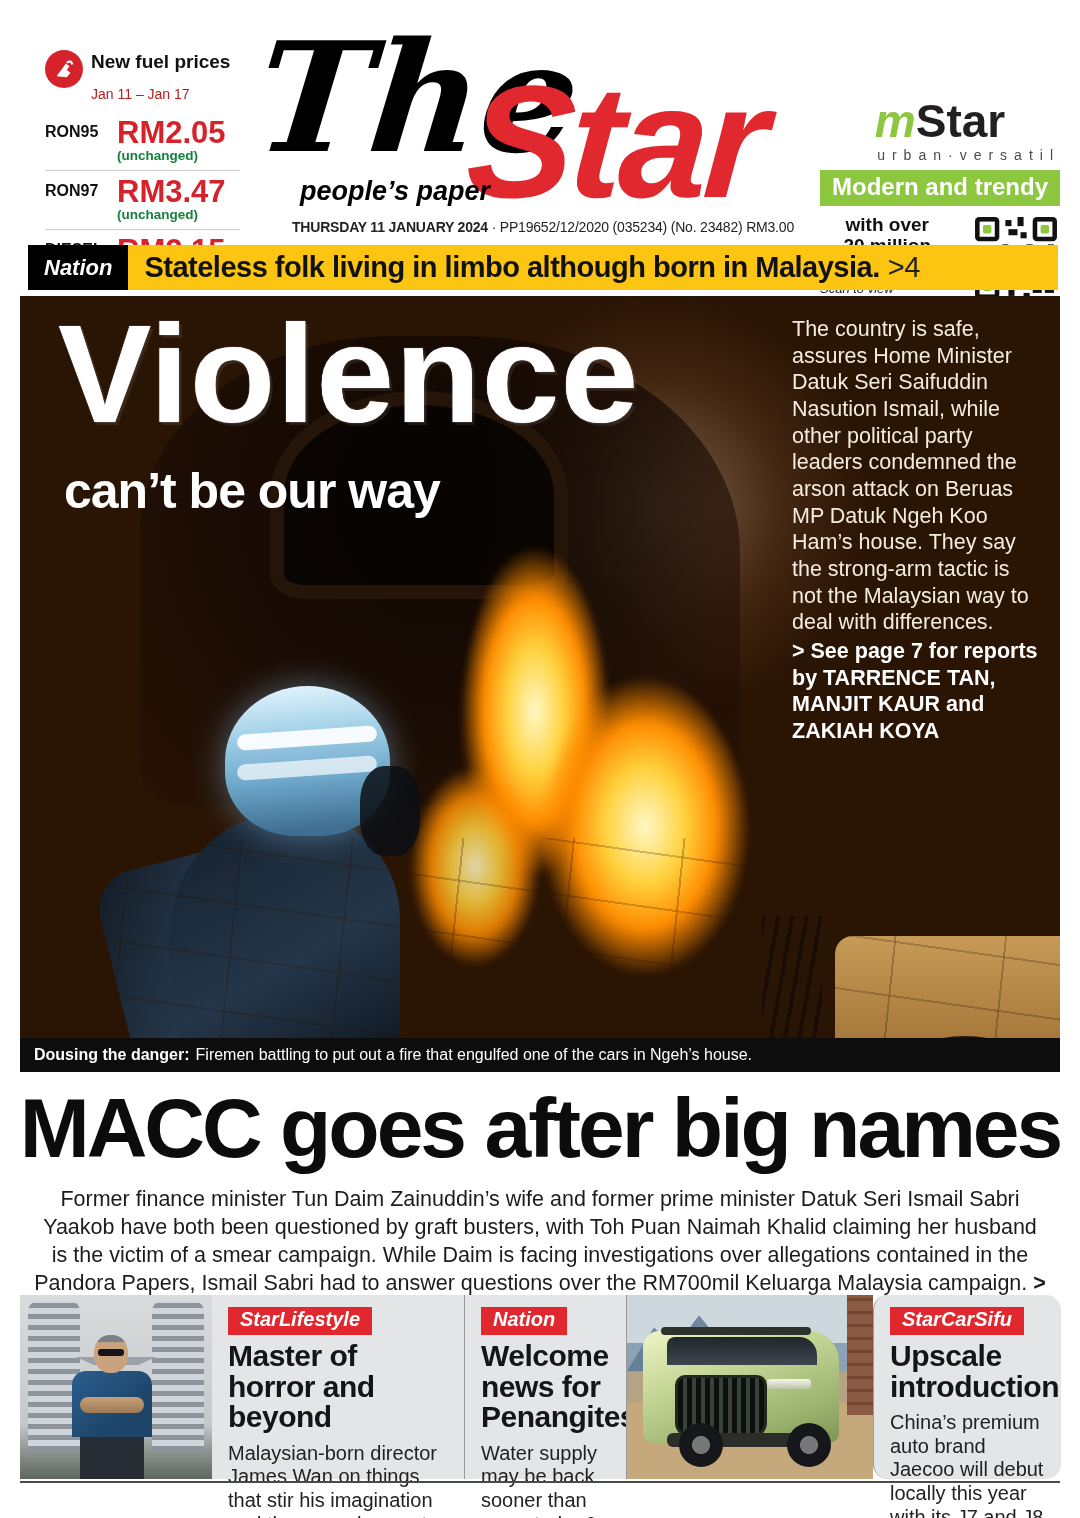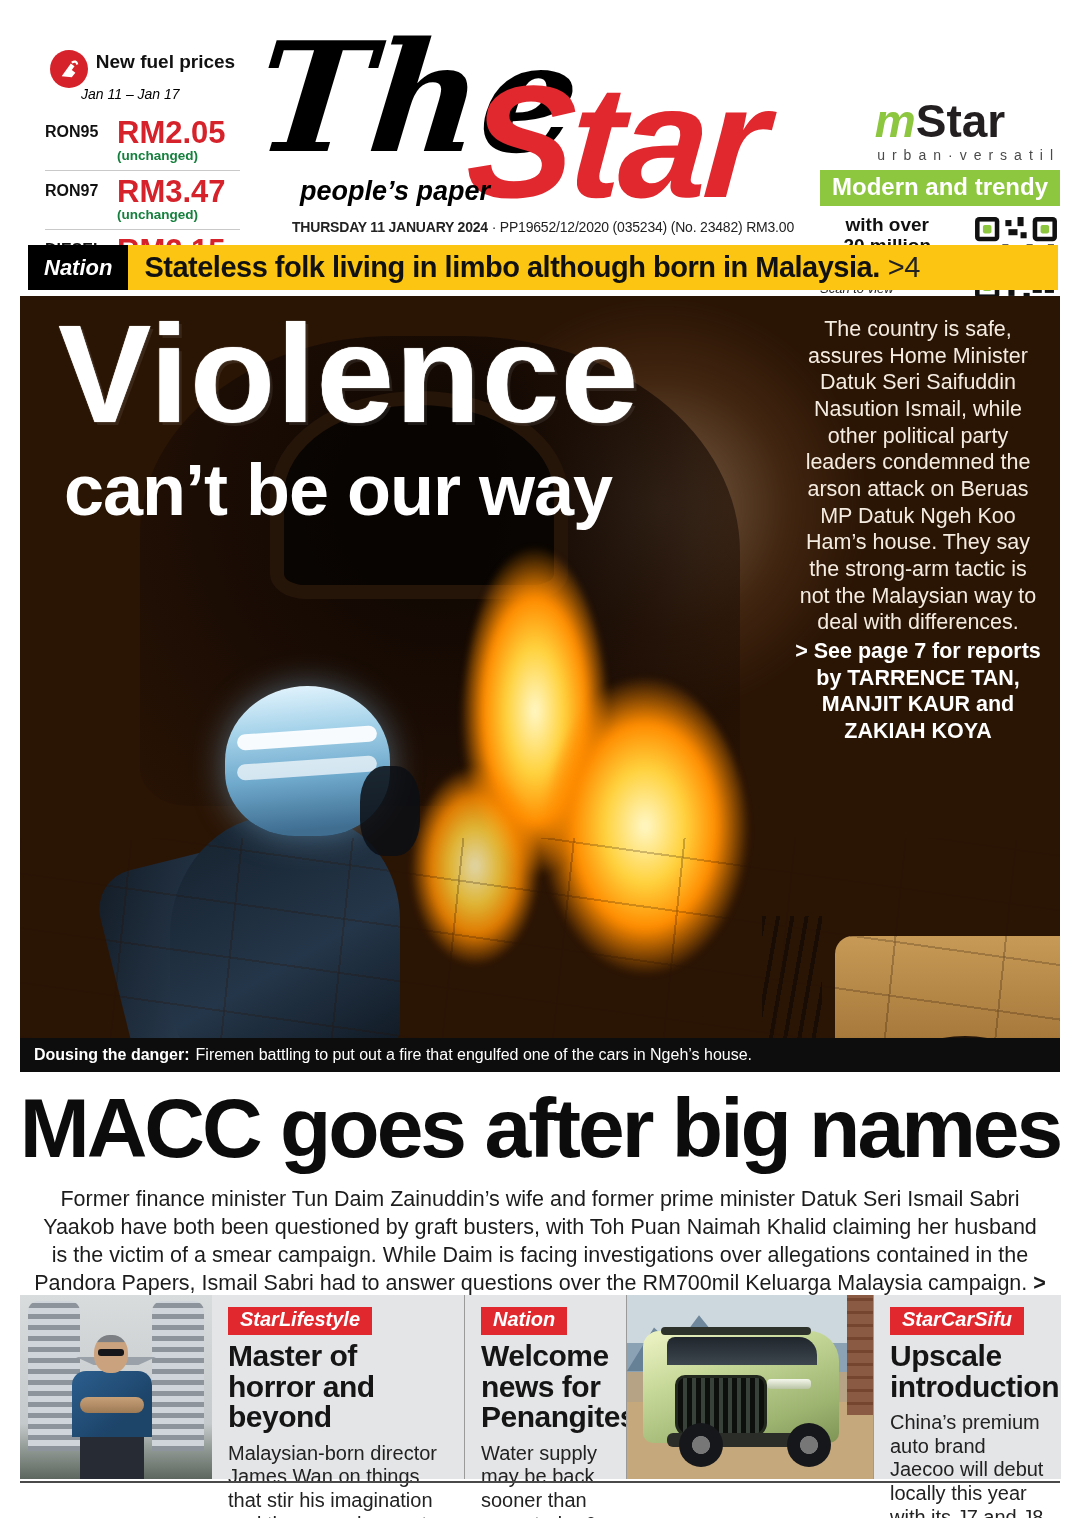--- a/index.html
+++ b/index.html
@@ -1,25 +1,25 @@
 <!DOCTYPE html>
 <html><head>
 <meta charset="utf-8">
 <style>
   html,body{margin:0;padding:0;background:#888;}
   .page{position:relative;width:1080px;height:1518px;background:#fff;margin:0 auto;
         font-family:"Liberation Sans",sans-serif;color:#111;overflow:hidden;}
 
   
   .fuel{position:absolute;left:45px;top:50px;width:195px;}
-  .fuel-head{display:flex;align-items:flex-start;justify-content:center;}
+  .fuel-head{display:flex;align-items:flex-start;}
   .fuel-icon{width:38px;height:38px;border-radius:50%;background:#d6222a;flex:0 0 38px;margin-right:8px;
              display:flex;align-items:center;justify-content:center;}
   .fuel-title{font-size:19px;font-weight:800;line-height:1.05;padding-top:2px;}
-  .fuel-dates{font-size:14px;font-style:italic;color:#000000;margin-left:36px;margin-top:-2px;}
+  .fuel-dates{font-size:14px;color:#b91c1c;margin-left:46px;margin-top:-2px;}
   .fuel-row{display:flex;align-items:flex-start;margin-top:7px;padding-top:5px;border-top:1px solid #c9c9c9;}
   .fuel-row.first{border-top:none;margin-top:10px;}
   .fuel-label{width:72px;font-size:16px;font-weight:700;padding-top:6px;}
   .fuel-price{font-size:31px;font-weight:800;color:#d6222a;line-height:1;}
   .fuel-status{font-size:13.5px;font-weight:700;color:#15803d;}
 
   
   .m-the{position:absolute;left:258px;top:22px;font-family:"DejaVu Serif",serif;font-style:italic;
          font-weight:700;font-size:152px;line-height:1;color:#000;transform:skewX(-6deg);}
   .m-star{position:absolute;left:468px;top:62px;font-size:160px;line-height:1;font-weight:800;
@@ -88,24 +88,24 @@
   .wheel{position:absolute;left:845px;top:775px;width:200px;height:200px;}
   .floor-tiles{position:absolute;left:0;bottom:34px;width:100%;height:200px;opacity:.5;
        background:
         repeating-linear-gradient(96deg, rgba(40,18,4,.5) 0 2px, transparent 2px 110px),
         repeating-linear-gradient(8deg, rgba(40,18,4,.45) 0 2px, transparent 2px 54px);}
   .smoke{position:absolute;left:430px;top:0;width:420px;height:420px;filter:blur(6px);opacity:.8;
        background:radial-gradient(closest-side, rgba(235,200,160,.55), rgba(160,110,70,.25) 60%, transparent);}
 
   .lead-h1{position:absolute;left:38px;top:8px;font-size:140px;font-weight:800;color:#fff;line-height:1;
            letter-spacing:1px;text-shadow:0 0 1px #fff, 3px 3px 0 rgba(255,255,255,.08);}
-  .lead-h2{position:absolute;left:44px;top:158px;font-size:72px;font-weight:800;color:#fff;line-height:1;
+  .lead-h2{position:absolute;left:44px;top:170px;font-size:50px;font-weight:800;color:#fff;line-height:1;
            letter-spacing:-1px;}
   .lead-stand{position:absolute;left:772px;top:20px;width:252px;font-size:21.5px;line-height:1.24;
-           color:#f5ece1;font-weight:500;text-align:center;}
+           color:#f5ece1;font-weight:500;}
   .lead-stand-bold{font-weight:800;color:#fff;margin-top:2px;}
   .caption{position:absolute;left:0;bottom:0;width:100%;height:34px;background:#0d0d0d;color:#fff;
            display:flex;align-items:center;font-size:16px;}
   .caption b{font-weight:800;margin:0 6px 0 14px;}
 
   
   .macc{position:absolute;left:0;top:1086px;width:1080px;text-align:center;}
   .macc-h{font-size:84px;font-weight:800;letter-spacing:-3px;color:#0c0c0c;line-height:1;}
   .macc-body{width:1012px;margin:16px auto 0;font-size:21.5px;line-height:1.3;color:#1c1c1c;}
   .macc-body b{font-weight:800;}
@@ -355,21 +355,21 @@
       <div class="suv"></div>
       <div class="suv-roofrail"></div>
       <div class="suv-glass"></div>
       <div class="suv-grille"></div>
       <div class="suv-light" style="left:140px;"></div>
       <div class="suv-bumper"></div>
       <div class="suv-wheel" style="left:52px;"></div>
       <div class="suv-wheel" style="left:160px;"></div>
     </div>
 
-    <div class="teaser sep" style="width:188px;flex:0 0 188px;">
+    <div class="teaser sep" style="width:188px;flex:0 0 188px;border-radius:15px;">
       <div class="badge">StarCarSifu</div>
       <div class="t-head">Upscale introduction</div>
       <div class="t-body">China’s premium auto brand Jaecoo will debut locally this year with its J7 and J8 SUV models. &gt;2</div>
     </div>
   </div>
   <div class="strip-line"></div>
 
 </div>
 
 </body></html>

